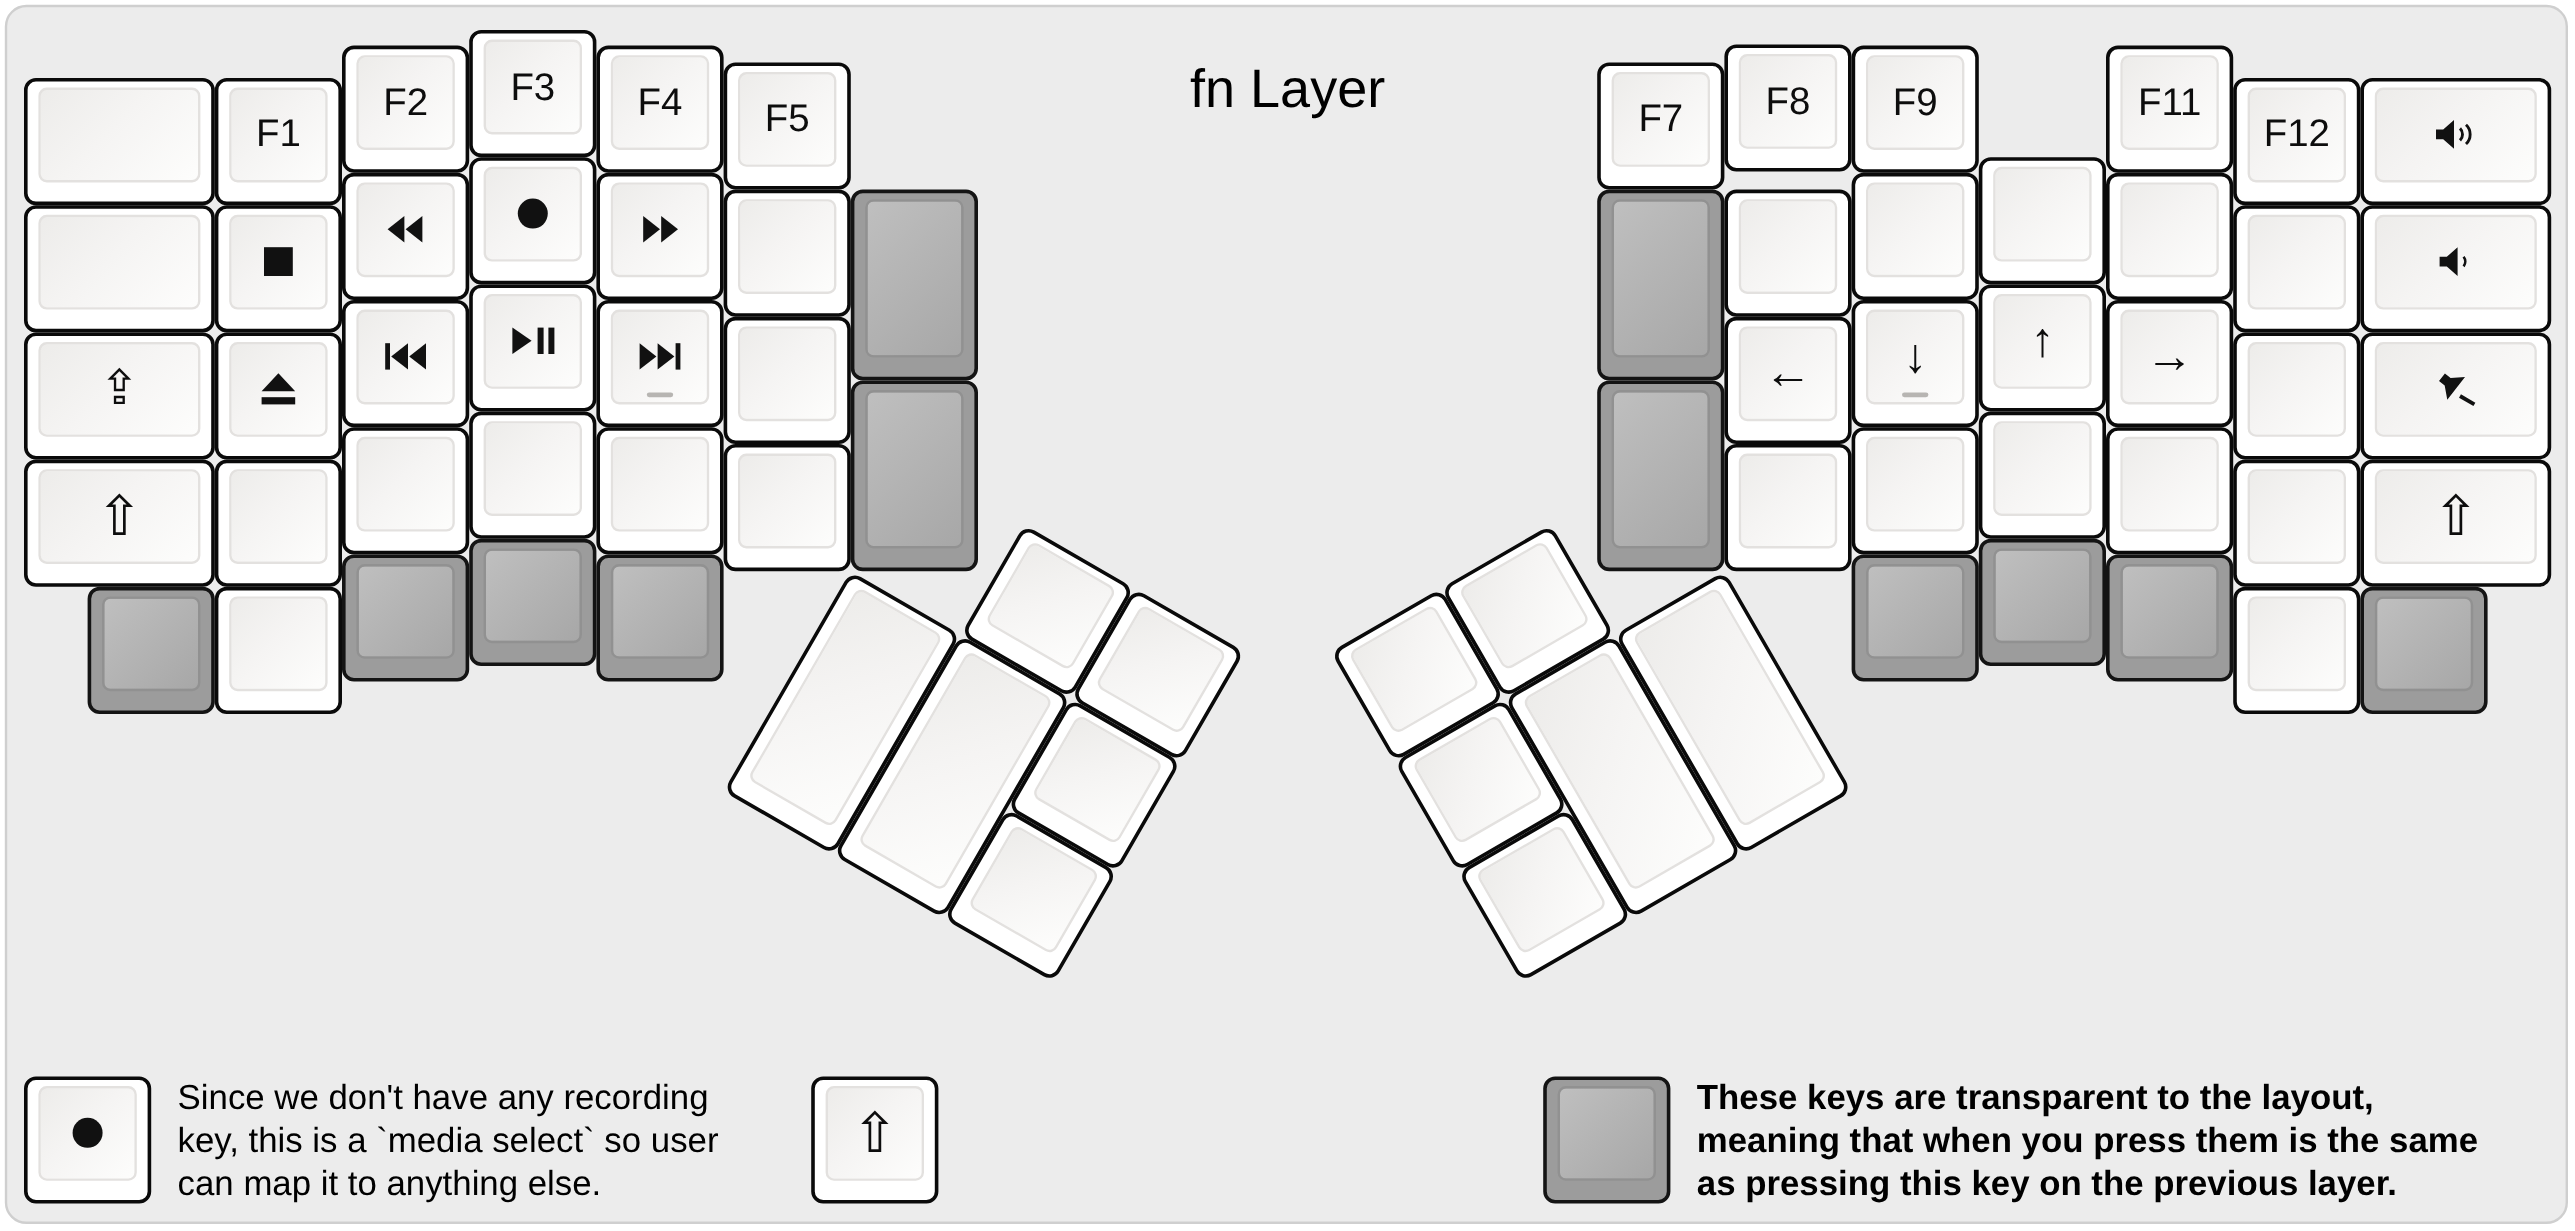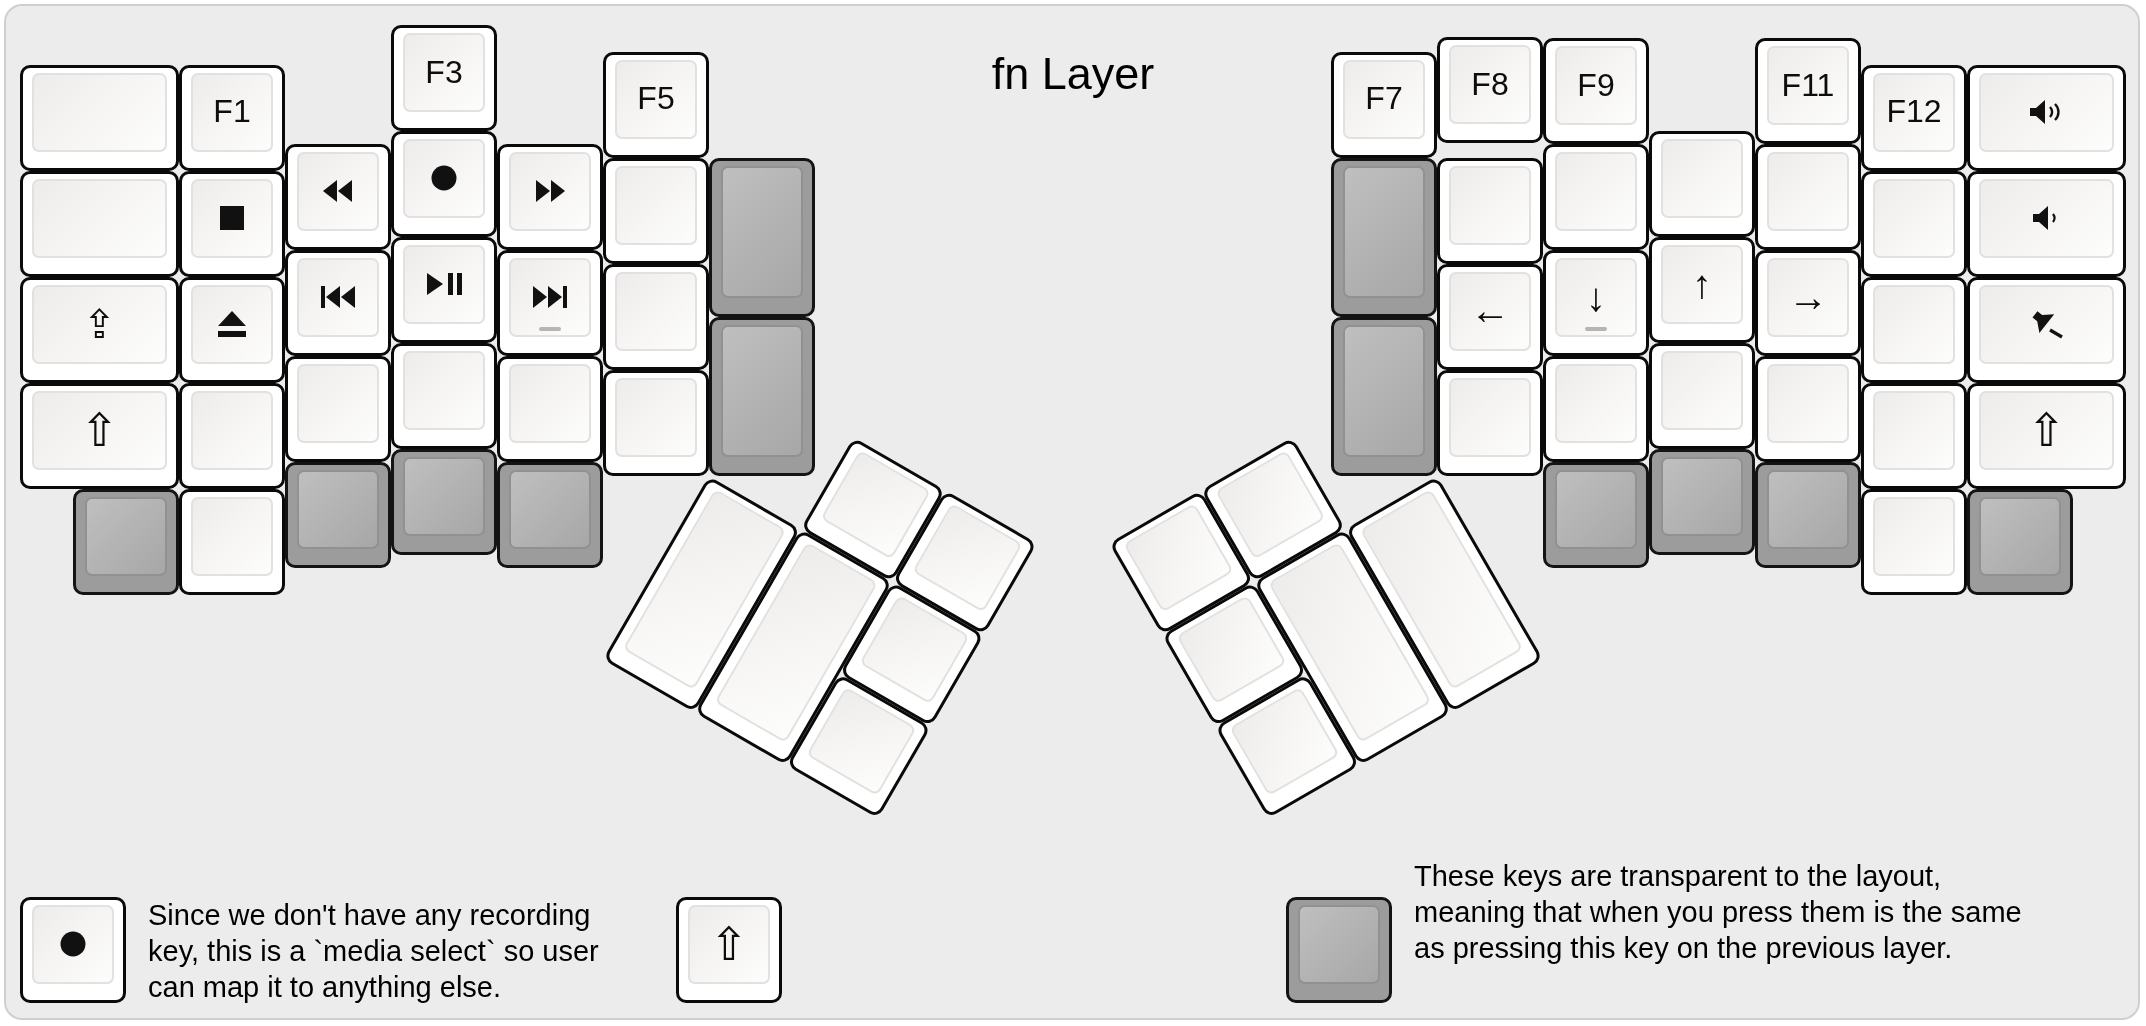--- a/index.html
+++ b/index.html
@@ -90,20 +90,24 @@
       <div class="glyph">
         <svg width="34" height="30" viewBox="0 0 34 30">
           <polygon points="17,2 31,17 3,17" fill="#111"></polygon>
           <rect x="3" y="22" width="28" height="6" fill="#111"></rect>
         </svg>
       </div>
     </div>
     <div class="key white" style="left: 179px; top: 382.75px; width: 106px; height: 106px;">
       <div class="cap"></div>
     </div>
+    <div class="key white" style="left: 285px; top: 38.25px; width: 106px; height: 106px;">
+      <div class="cap"></div>
+      <div class="glyph flabel">F2</div>
+    </div>
     <div class="key white" style="left: 285px; top: 144.25px; width: 106px; height: 106px;">
       <div class="cap"></div>
       <div class="glyph">
         <svg width="34" height="26" viewBox="0 0 34 26">
           <polygon points="16,2 16,24 2,13" fill="#111"></polygon>
           <polygon points="31,2 31,24 17,13" fill="#111"></polygon>
         </svg>
       </div>
     </div>
     <div class="key white" style="left: 285px; top: 250.25px; width: 106px; height: 106px;">
@@ -136,20 +140,24 @@
       <div class="glyph">
         <svg width="38" height="26" viewBox="0 0 38 26">
           <polygon points="2,2 18,13 2,24" fill="#111"></polygon>
           <rect x="23" y="2" width="5" height="22" fill="#111"></rect>
           <rect x="32" y="2" width="5" height="22" fill="#111"></rect>
         </svg>
       </div>
     </div>
     <div class="key white" style="left: 391px; top: 343px; width: 106px; height: 106px;">
       <div class="cap"></div>
+    </div>
+    <div class="key white" style="left: 497px; top: 38.25px; width: 106px; height: 106px;">
+      <div class="cap"></div>
+      <div class="glyph flabel">F4</div>
     </div>
     <div class="key white" style="left: 497px; top: 144.25px; width: 106px; height: 106px;">
       <div class="cap"></div>
       <div class="glyph">
         <svg width="34" height="26" viewBox="0 0 34 26">
           <polygon points="3,2 17,13 3,24" fill="#111"></polygon>
           <polygon points="18,2 32,13 18,24" fill="#111"></polygon>
         </svg>
       </div>
     </div>
@@ -379,16 +387,16 @@
     <div class="legend-text" style="left: 148px; top: 895px; width: 470px;">
       <span>Since we don't have any recording<br>key, this is a `media select` so user<br>can map it to anything else.</span>
     </div>
     <div class="key white" style="left: 676px; top: 897px; width: 106px; height: 106px;">
       <div class="cap"></div>
       <div class="glyph sym-shift">⇧</div>
     </div>
     <div class="key gray" style="left: 1286px; top: 897px; width: 106px; height: 106px;">
       <div class="cap"></div>
     </div>
-    <div class="legend-text" style="left: 1414px; top: 856px; width: 660px;">
+    <div class="legend-text" style="left: 1414px; top: 895px; width: 660px; font-weight: bold;">
       <span>These keys are transparent to the layout,<br>meaning that when you press them is the same<br>as pressing this key on the previous layer.</span>
     </div>
   </div>
 
 </body></html>

